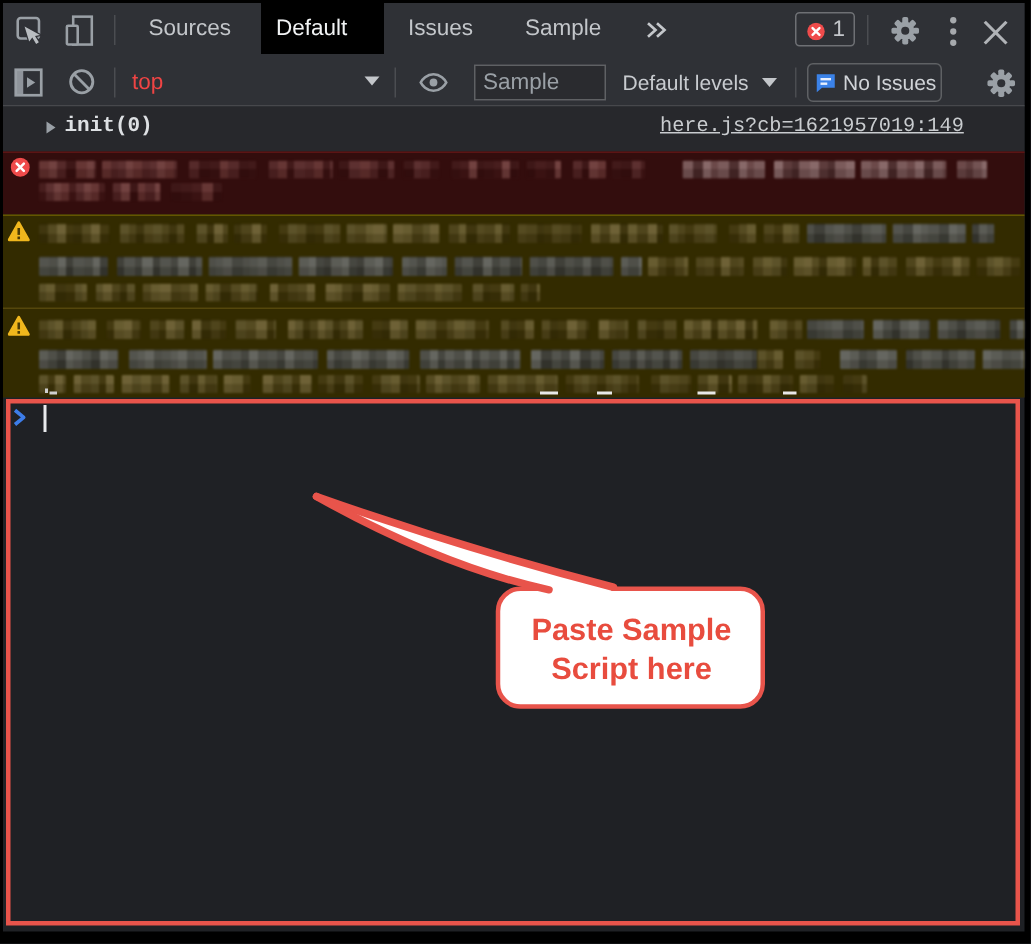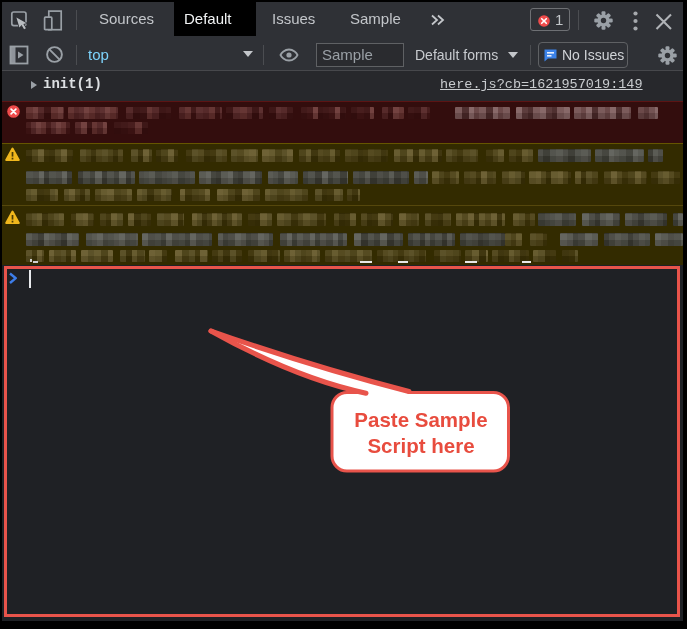--- a/index.html
+++ b/index.html
@@ -89,32 +89,32 @@
 <svg class="abs" style="left:9px;top:45px;" width="20" height="20" viewBox="0 0 20 20">
   <rect x="1.5" y="1.5" width="17" height="17" fill="none" stroke="#9aa0a6" stroke-width="1.8"></rect>
   <rect x="1.5" y="1.5" width="5" height="17" fill="#9aa0a6" opacity="0.9"></rect>
   <path d="M9 6.5 L14.5 10 L9 13.5 Z" fill="#9aa0a6"></path>
 </svg>
 <svg class="abs" style="left:45px;top:45px;" width="19" height="19" viewBox="0 0 19 19">
   <circle cx="9.5" cy="9.5" r="7.4" fill="none" stroke="#9aa0a6" stroke-width="1.9"></circle>
   <line x1="4.4" y1="4.4" x2="14.6" y2="14.6" stroke="#9aa0a6" stroke-width="1.9"></line>
 </svg>
 <div class="abs" style="left:76px;top:45px;width:1px;height:20px;background:#4b4d51;"></div>
-<div class="abs" style="left:88px;top:46px;color:#7dd3fc;font-size:15px;">top</div>
+<div class="abs" style="left:88px;top:46px;color:#ef4444;font-size:15px;">top</div>
 <div class="abs" style="left:243px;top:51px;width:0;height:0;border-left:5.5px solid transparent;border-right:5.5px solid transparent;border-top:6.5px solid #c3c6ca;"></div>
 <div class="abs" style="left:263px;top:45px;width:1px;height:20px;background:#4b4d51;"></div>
 
 <svg class="abs" style="left:279px;top:46px;" width="20" height="18" viewBox="0 0 20 18">
   <path d="M10 3.5 C5.5 3.5 2.4 7.1 1.5 9 C2.4 10.9 5.5 14.5 10 14.5 C14.5 14.5 17.6 10.9 18.5 9 C17.6 7.1 14.5 3.5 10 3.5 Z" fill="none" stroke="#9aa0a6" stroke-width="1.8"></path>
   <circle cx="10" cy="9" r="2.6" fill="#9aa0a6"></circle>
 </svg>
 
 <div class="abs" style="left:316px;top:43px;width:88px;height:24px;border:1px solid #5f6164;box-sizing:border-box;background:#2a2b2f;"></div>
 <div class="abs" style="left:322px;top:46px;color:#9aa0a6;font-size:15px;">Sample</div>
-<div class="abs" style="left:415px;top:47px;color:#c8cbcf;font-size:14px;">Default forms</div>
+<div class="abs" style="left:415px;top:47px;color:#c8cbcf;font-size:14px;">Default levels</div>
 <div class="abs" style="left:508px;top:52px;width:0;height:0;border-left:5.5px solid transparent;border-right:5.5px solid transparent;border-top:6.5px solid #c3c6ca;"></div>
 <div class="abs" style="left:530px;top:45px;width:1px;height:20px;background:#4b4d51;"></div>
 
 <div class="abs" style="left:538px;top:42px;width:90px;height:26px;border:1px solid #5f6164;border-radius:4px;box-sizing:border-box;"></div>
 <svg class="abs" style="left:543px;top:48px;" width="15" height="14" viewBox="0 0 15 14">
   <path d="M1.5 1.5 h12 v9 h-8.5 l-3.5 3 Z" fill="#3b82e8"></path>
   <rect x="4" y="4" width="7" height="1.6" fill="#e8f0fe"></rect>
   <rect x="4" y="7" width="4.5" height="1.6" fill="#e8f0fe"></rect>
 </svg>
 <div class="abs" style="left:562px;top:47px;color:#d0d3d7;font-size:14px;">No Issues</div>
@@ -132,21 +132,21 @@
         <rect x="-8.9" y="-2" width="4" height="4" rx="1.2"></rect>
         <rect x="4.9" y="-2" width="4" height="4" rx="1.2"></rect>
       </g>
     </g>
     <circle r="6.1" fill="#9aa0a6"></circle>
     <circle r="2.7" fill="#2f3136"></circle>
   </g>
 </svg>
 
 <div class="abs" style="left:31px;top:81px;width:0;height:0;border-top:4.5px solid transparent;border-bottom:4.5px solid transparent;border-left:6.5px solid #9aa0a6;"></div>
-<div class="abs mono" style="left:43px;top:76px;color:#dde0e3;font-size:14px;font-weight:bold;">init(1)</div>
+<div class="abs mono" style="left:43px;top:76px;color:#dde0e3;font-size:14px;font-weight:bold;">init(0)</div>
 <div class="abs mono" style="left:440px;top:77px;color:#c9cccf;font-size:13.5px;text-decoration:underline;">here.js?cb=1621957019:149</div>
 
 <svg class="abs" style="left:7px;top:105px;" width="13" height="13" viewBox="0 0 13 13">
   <circle cx="6.5" cy="6.5" r="6.3" fill="#ef4b4b"></circle>
   <path d="M4.1 4.1 L8.9 8.9 M8.9 4.1 L4.1 8.9" stroke="#fff" stroke-width="1.7" stroke-linecap="round"></path>
 </svg>
 
 <div class="seg" style="left:26px;top:107px;width:38px;height:12px;background:repeating-linear-gradient(0deg,rgba(0,0,0,0.13) 0 6px,rgba(255,255,255,0.05) 6px 12px),repeating-linear-gradient(90deg,#6e3836 0px 7px,#7e4846 7px 12px,#582828 12px 18px,#380f0f 18px 25px);"></div>
 <div class="seg" style="left:68px;top:107px;width:50px;height:12px;background:repeating-linear-gradient(0deg,rgba(0,0,0,0.13) 0 6px,rgba(255,255,255,0.05) 6px 12px),repeating-linear-gradient(90deg,#6e3836 0px 6px,#582828 6px 11px,#613030 11px 16px,#7e4846 16px 21px);"></div>
 <div class="seg" style="left:126px;top:107px;width:45px;height:12px;background:repeating-linear-gradient(0deg,rgba(0,0,0,0.13) 0 6px,rgba(255,255,255,0.05) 6px 12px),repeating-linear-gradient(90deg,#582828 0px 7px,#380f0f 7px 14px,#3d1212 14px 21px,#6e3836 21px 26px);"></div>

